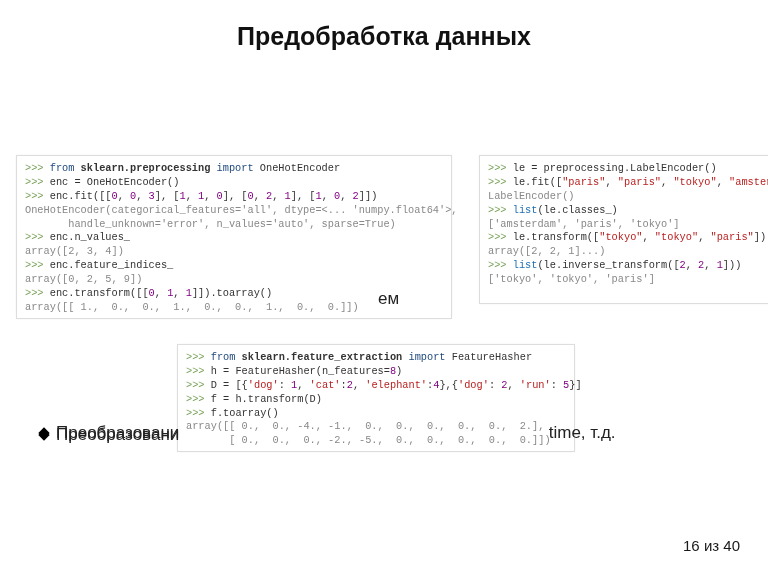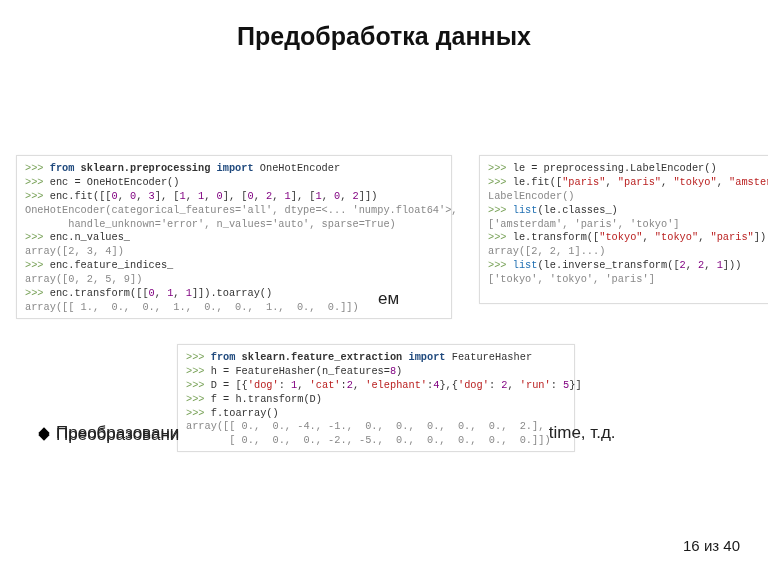--- a/index.html
+++ b/index.html
@@ -66,21 +66,21 @@
     font-size: 10.3px;
     line-height: 1.35;
     white-space: pre;
     color: #333;
   }
   .code-left   { top: 155px; left: 16px;  width: 418px; height: 150px; }
   .code-right  { top: 155px; left: 479px; width: 292px; height: 135px; }
   .code-bottom { top: 344px; left: 177px; width: 380px; height: 94px;  font-size: 10.3px; }
 
   .cg   { color: #7aa35a; }   
-  .cnav { color: #1f497d; font-weight: bold; } 
+  .cnav { color: #1f497d; font-weight: normal; } 
   .cblu { color: #1f6fb2; }   
   .cred { color: #ba2121; }   
   .cpur { color: #800080; }   
   .cgray{ color: #888; }      
   .cbold{ font-weight: bold; }
 
   .line-behind {
     position: absolute;
     font-size: 17px;
     color: #222;

